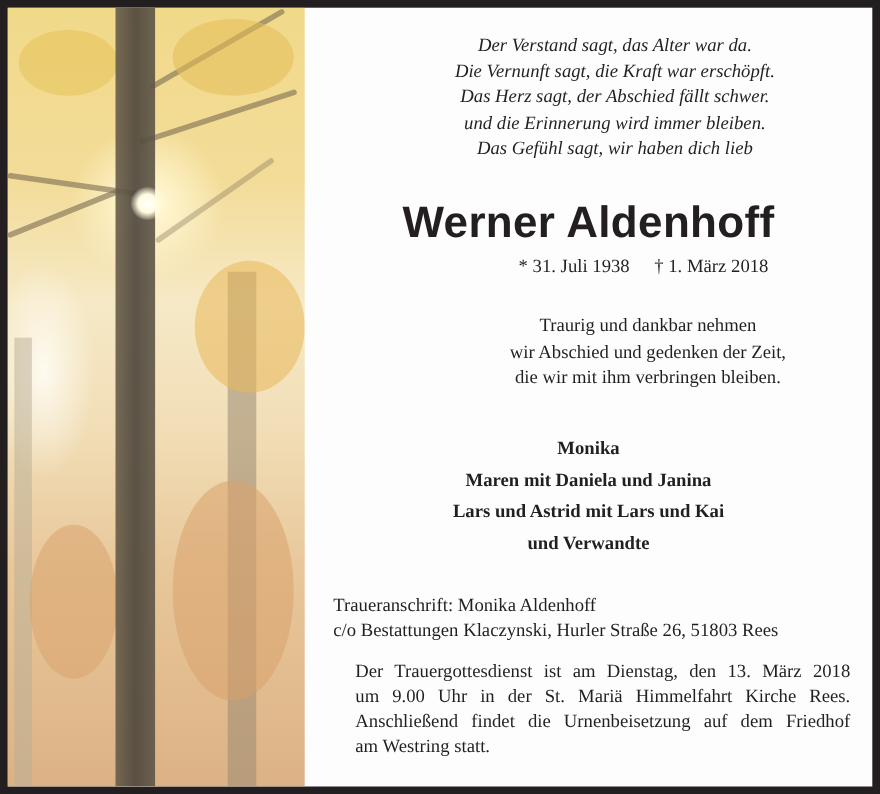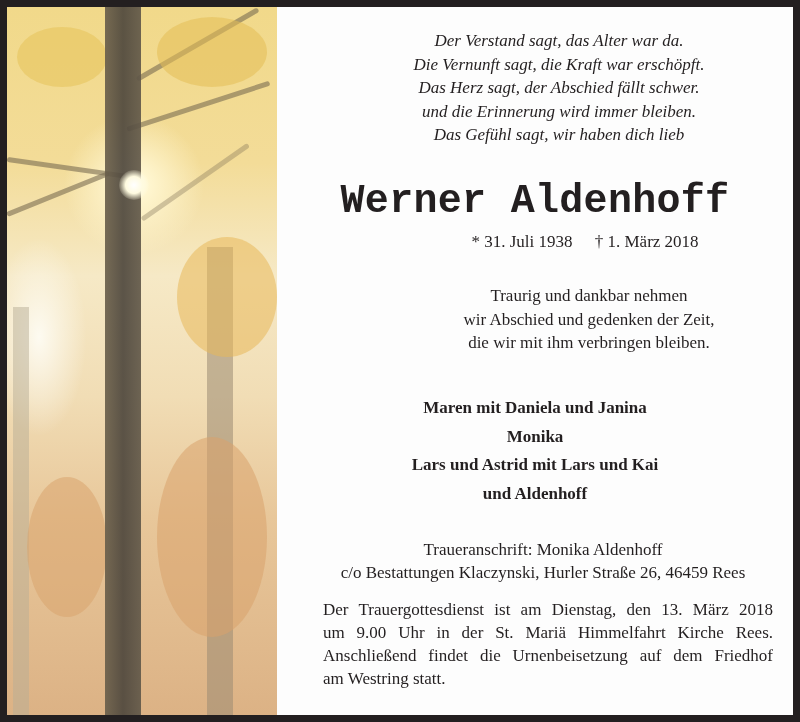--- a/index.html
+++ b/index.html
@@ -17,30 +17,30 @@
   .photo .t2 { left:200px; top:240px; width:26px; height:468px; background:#9a8b72; opacity:0.55; }
   .photo .t3 { left:6px; top:300px; width:16px; height:408px; background:#b8ad96; opacity:0.5; }
   .photo .branch { position:absolute; height:5px; background:#7a6d52; opacity:0.6; transform-origin:left center; border-radius:3px; }
   .photo .leaf { position:absolute; border-radius:50%; opacity:0.55; }
   .photo .sun { position:absolute; left:112px; top:163px; width:30px; height:30px; border-radius:50%;
     background:radial-gradient(circle,#ffffff 0,#fffbe0 40%,rgba(255,245,200,0) 75%); }
   .text { position:absolute; left:270px; top:0; width:516px; height:708px; color:#231f20; }
   .poem { position:absolute; left:0; top:22px; width:564px; text-align:center;
     font-family:Liberation Serif, serif; font-style:italic; font-size:17px; line-height:23.5px; }
   .name { position:absolute; left:0; top:172px; width:516px; text-align:center;
-    font-family:Liberation Mono, monospace; font-weight:bold; font-size:40px; line-height:46px; letter-spacing:0.3px; }
+    font-family:Liberation Sans, sans-serif; font-weight:bold; font-size:40px; line-height:46px; letter-spacing:0.3px; }
   .dates { position:absolute; left:0; top:224px; width:616px; text-align:center;
     font-family:"Liberation Serif", serif; font-size:17px; line-height:22px; }
   .dates span { margin:0 9px; }
   .thanks { position:absolute; left:0; top:277px; width:624px; text-align:center;
     font-family:"Liberation Serif", serif; font-size:17px; line-height:23.5px; }
   .family { position:absolute; left:0; top:387px; width:516px; text-align:center;
     font-family:"Liberation Serif", serif; font-weight:bold; font-size:17px; line-height:28.5px; }
   .address { position:absolute; left:26px; top:531px; width:480px;
-    font-family:"Liberation Serif", serif; font-size:17px; line-height:23px;text-align:center; }
+    font-family:"Liberation Serif", serif; font-size:17px; line-height:23px; }
   .service { position:absolute; left:26px; top:591px; width:470px; text-align:justify;
     font-family:"Liberation Serif", serif; font-size:17px; line-height:23px; }
   .service .line { display:block; text-align:justify; text-align-last:justify;margin-left:20px; }
   .service .line.last { text-align-last:left; }
 </style>
 </head>
 <body>
 
 <div class="card">
 
@@ -78,29 +78,29 @@
       <span>† 1. März 2018</span>
     </div>
 
     <div class="thanks">
       <div>Traurig und dankbar nehmen</div>
       <div>wir Abschied und gedenken der Zeit,</div>
       <div>die wir mit ihm verbringen bleiben.</div>
     </div>
 
     <div class="family">
+      <div>Monika</div>
       <div>Maren mit Daniela und Janina</div>
-      <div>Monika</div>
       <div>Lars und Astrid mit Lars und Kai</div>
-      <div>und Aldenhoff</div>
+      <div>und Verwandte</div>
     </div>
 
     <div class="address">
       <div>Traueranschrift: Monika Aldenhoff</div>
-      <div>c/o Bestattungen Klaczynski, Hurler Straße 26, 46459 Rees</div>
+      <div>c/o Bestattungen Klaczynski, Hurler Straße 26, 51803 Rees</div>
     </div>
 
     <div class="service">
       <span class="line">Der Trauergottesdienst ist am Dienstag, den 13. März 2018</span>
       <span class="line">um 9.00 Uhr in der St. Mariä Himmelfahrt Kirche Rees.</span>
       <span class="line">Anschließend findet die Urnenbeisetzung auf dem Friedhof</span>
       <span class="line last">am Westring statt.</span>
     </div>
   </div>
 </div>

